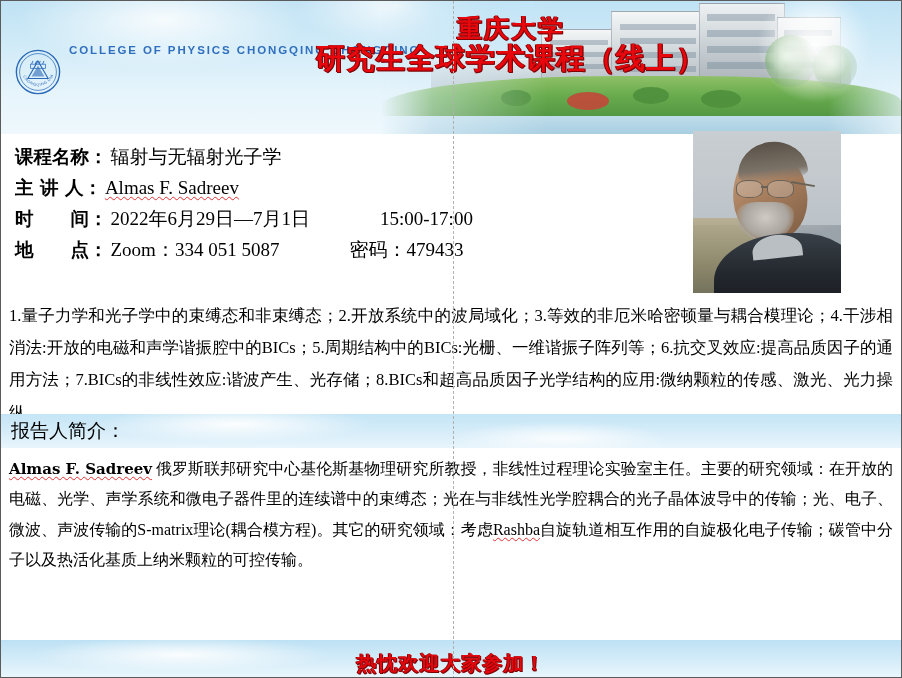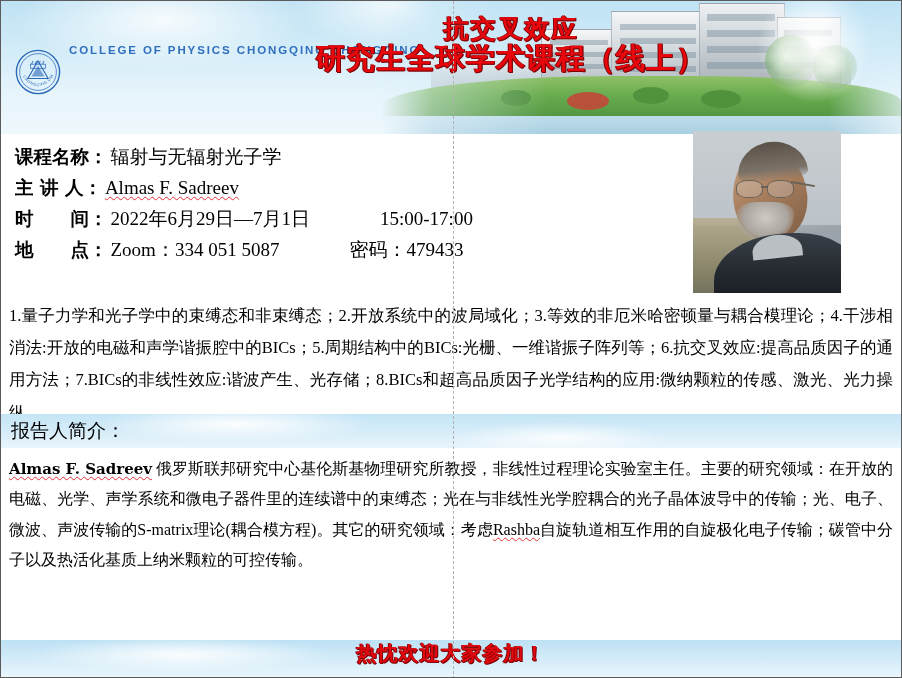--- a/index.html
+++ b/index.html
@@ -160,21 +160,21 @@
     font-family:"Liberation Serif","DejaVu Serif",serif;
     text-align:justify;
     color:#000;
   }
   .abstract{height:120px;box-sizing:border-box;}
   .bio{height:142px;box-sizing:border-box;line-height:1.9;font-size:16px;}
   .bio .name{font-family:"DejaVu Serif",serif;font-weight:700;font-size:15px;}
 
   .footer{
     position:absolute;left:0;bottom:0;width:100%;height:37px;
-    display:flex;align-items:flex-start;justify-content:center;
+    display:flex;align-items:flex-end;justify-content:center;
     background:
       radial-gradient(ellipse 200px 24px at 20% 40%, rgba(255,255,255,.9) 0%, rgba(255,255,255,0) 74%),
       linear-gradient(180deg,#bde1f4 0%, #d6edf9 58%, #e9f6fc 100%);
     margin-top: 44px;
   }
   .footer-text{
     font-family:"DejaVu Sans","Liberation Sans",sans-serif;
     font-size:20px;font-weight:700;color:#e3080d;letter-spacing:1px;
     text-shadow:1px 1px 0 #7d0306, -1px 0 0 #7d0306, 0 1px 0 #7d0306;
   }
@@ -240,21 +240,21 @@
         <text font-size="8.5" fill="#2a69b8" font-family="Liberation Sans, sans-serif" letter-spacing="1.1">
           <textPath href="#sealArc" startOffset="4%">CHONGQING UNIVERSITY</textPath>
         </text>
       </svg>
       <div class="logo-words">
         <div class="en-logo">COLLEGE OF PHYSICS CHONGQING CHONGQING</div>
       </div>
     </div>
 
     <div class="title-wrap">
-      <div class="title-1">抗交叉效应</div>
+      <div class="title-1">重庆大学</div>
       <div class="title-2">研究生全球学术课程（线上）</div>
     </div>
   </div>
 
   <div class="info">
 
     <div class="row">
       <span class="lbl">课程名称：</span>
       <span class="val">辐射与无辐射光子学</span>
     </div>

